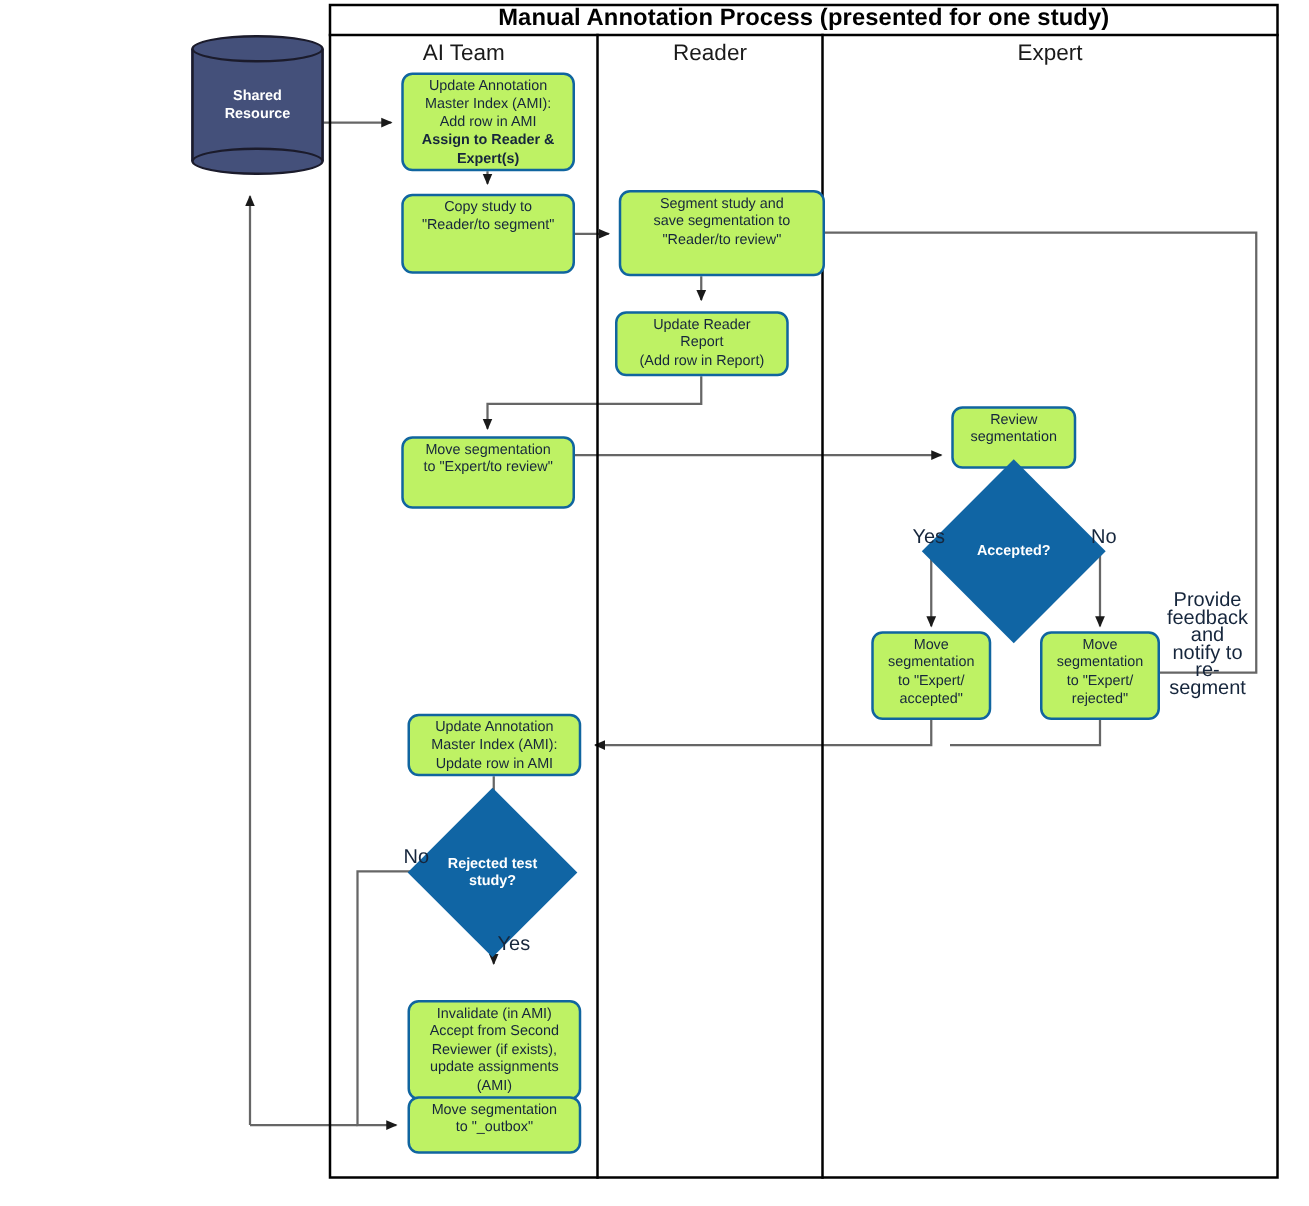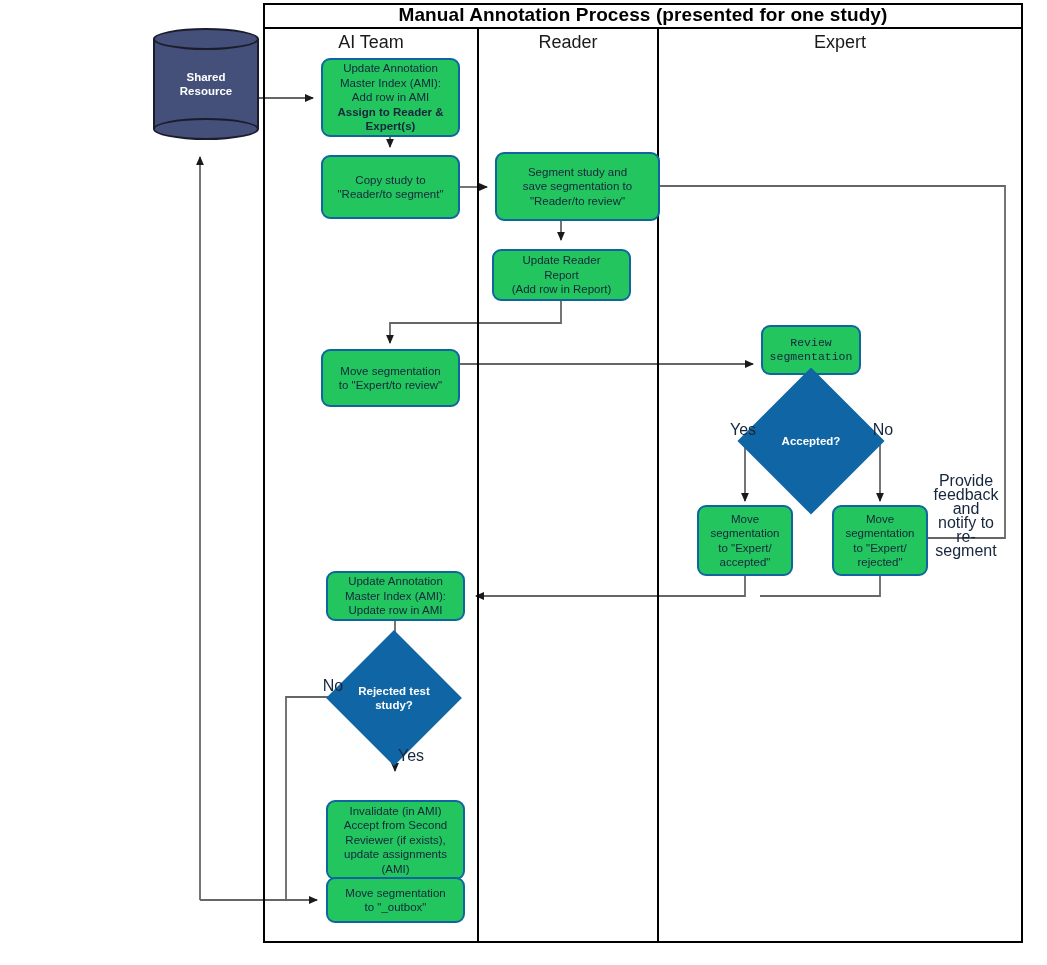--- a/index.html
+++ b/index.html
@@ -56,24 +56,24 @@
     display: flex;
     align-items: center;
     justify-content: center;
     font-size: 18px;
     color: #1a1a1a;
   }
   .node {
     position: absolute;
     box-sizing: border-box;
     display: flex;
-    align-items: center;
-    justify-content: center;
-    text-align: center;
-    background: #22c55e;
+    align-items: flex-start;
+    justify-content: center;
+    text-align: center;
+    background: #bef264;
     border: 2px solid #10659f;
     border-radius: 9px;
     color: #16263c;
     font-size: 11.5px;
     line-height: 14.4px;
     padding: 2px 4px;
   }
   .node .b {
     font-weight: bold;
   }
@@ -300,21 +300,21 @@
   </div>
 
   <div class="node" style="left:492px; top:249px; width:139px; height:52px;">
     <div>
       <div>Update Reader</div>
       <div>Report</div>
       <div>(Add row in Report)</div>
     </div>
   </div>
 
-  <div class="node" style="left:761px; top:325px; width:100px; height:50px;font-family:Liberation Mono, monospace;">
+  <div class="node" style="left:761px; top:325px; width:100px; height:50px;">
     <div>
       <div>Review</div>
       <div>segmentation</div>
     </div>
   </div>
 
   <div class="diamond" style="left:759px; top:389px; width:104px; height:104px;">
     <div class="shape"></div>
     <div class="dlabel">Accepted?</div>
   </div>

